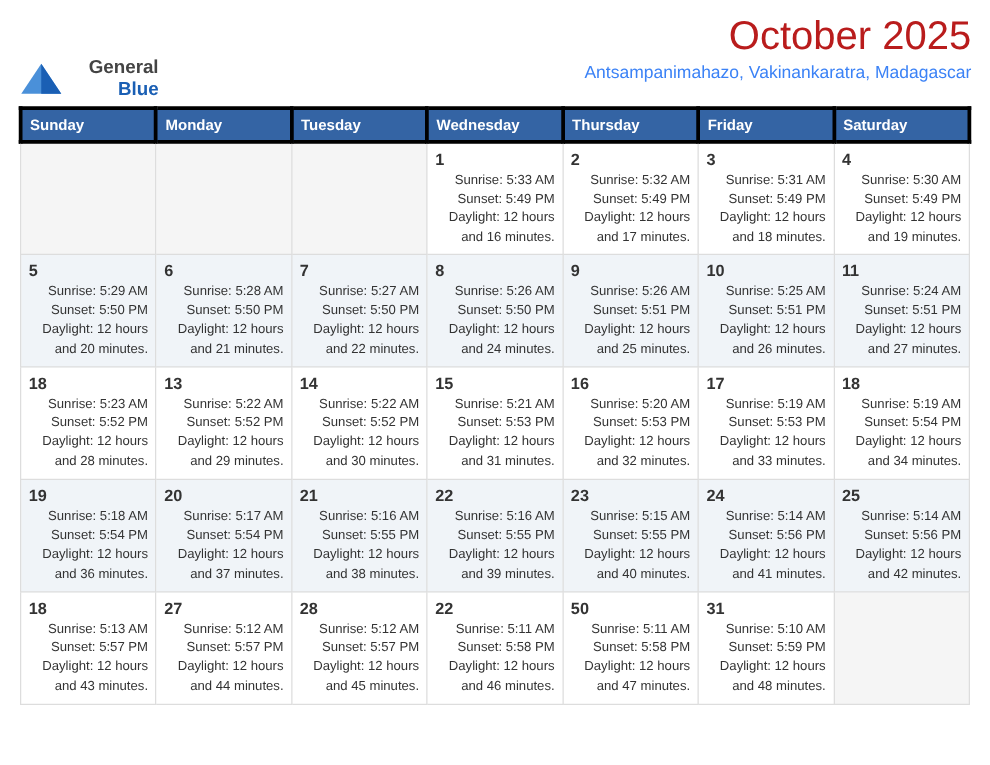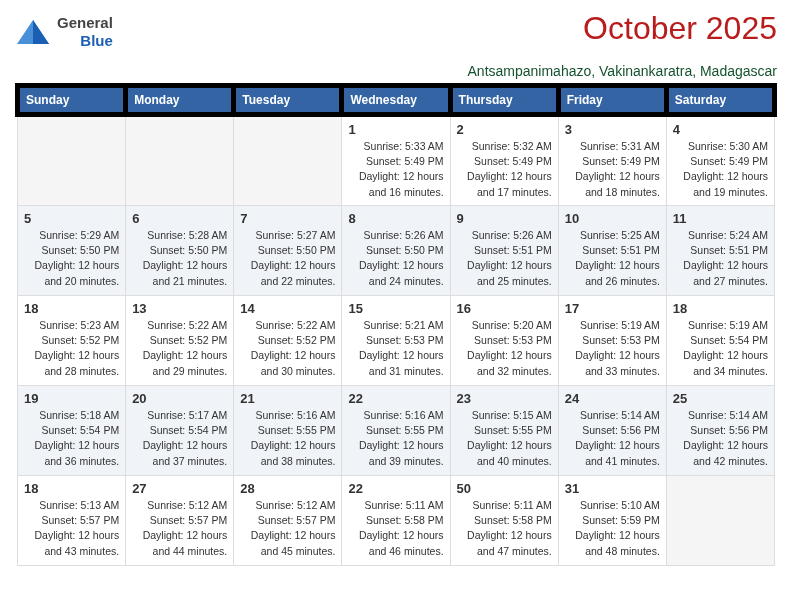--- a/index.html
+++ b/index.html
@@ -18,49 +18,50 @@
     }
     .logo {
       display: flex;
       flex-direction: column;
       align-items: flex-start;
       margin-top: 4px;
     }
     .logo-row {
       display: flex;
       align-items: center;
-      gap: 2px;
+      gap: 16px;
+      margin-top: 31px;
     }
     .title-block {
       text-align: right;
     }
     .month-title {
       font-size: 32px;
       font-weight: normal;
       color: #b91c1c;
     }
     .location-title {
       font-size: 14px;
-      color: #14532d;
-      margin-top: 16px;
+      color: #3b82f6;
+      margin-top: 2px;
     }
     .calendar {
       width: 100%;
       border-collapse: collapse;
       table-layout: fixed;
       font-size: 11px;
     }
     .calendar th {
       background: #3464a4;
       color: #fff;
       text-align: left;
       padding: 5px 6px;
       font-size: 12px;
       font-weight: bold;
-      border: 5px solid #000000;
+      border: 3px solid #000000;
     }
     .calendar td {
       vertical-align: top;
       padding: 5px 6px;
       border: 1px solid #ddd;
       height: 90px;
       background: #fff;
       color: #333;
     }
     .calendar td.empty {

